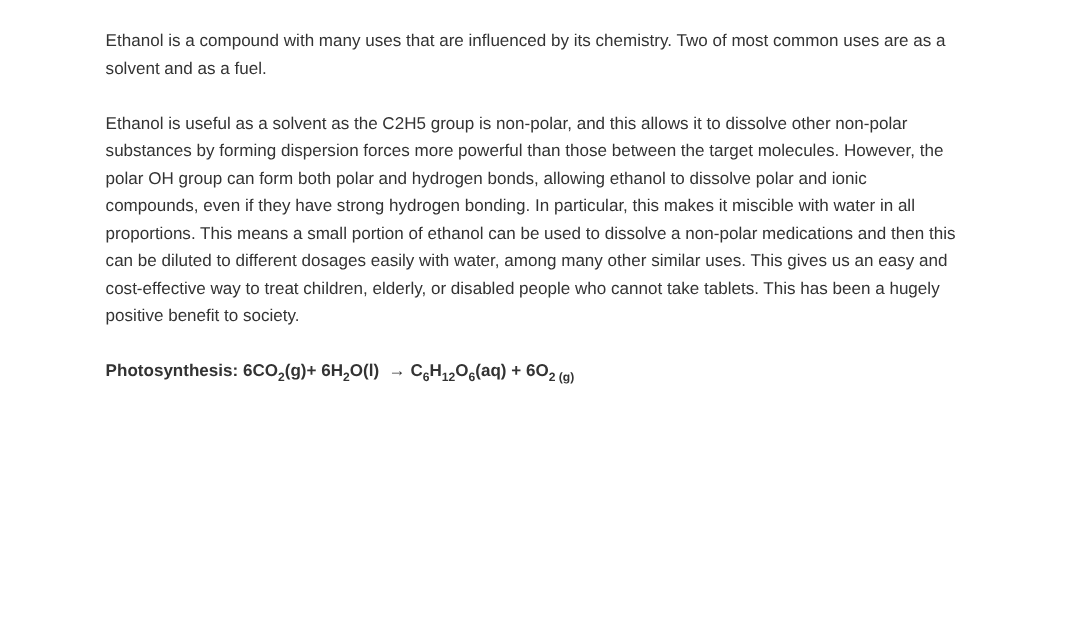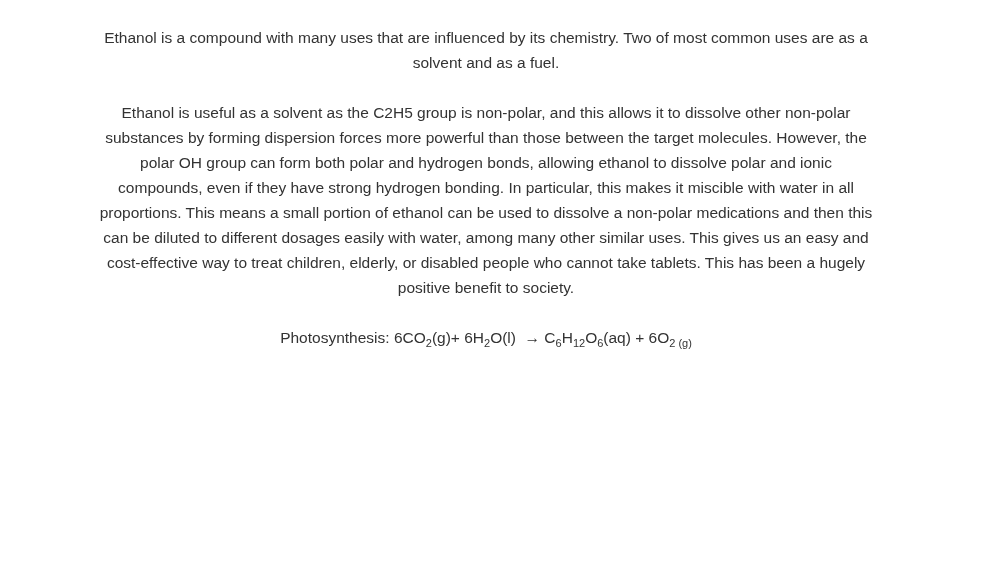--- a/index.html
+++ b/index.html
@@ -18,24 +18,24 @@
     padding: 25px 0 0 96px;
     width: 880px;
     color: #333333;
   }
   .para {
     margin: 0 0 25px 0;
     font-size: 15.5px;
     line-height: 25px;
     max-width: 780px;
     white-space: pre-wrap;
-    text-align: center;
   }
   .equation {
     white-space: pre-wrap;
+    font-weight: bold;
   }
   .equation sub {
     font-size: 11px;
     line-height: 0;
   }
 </style>
 </head>
 <body>
 
 <div class="page">

